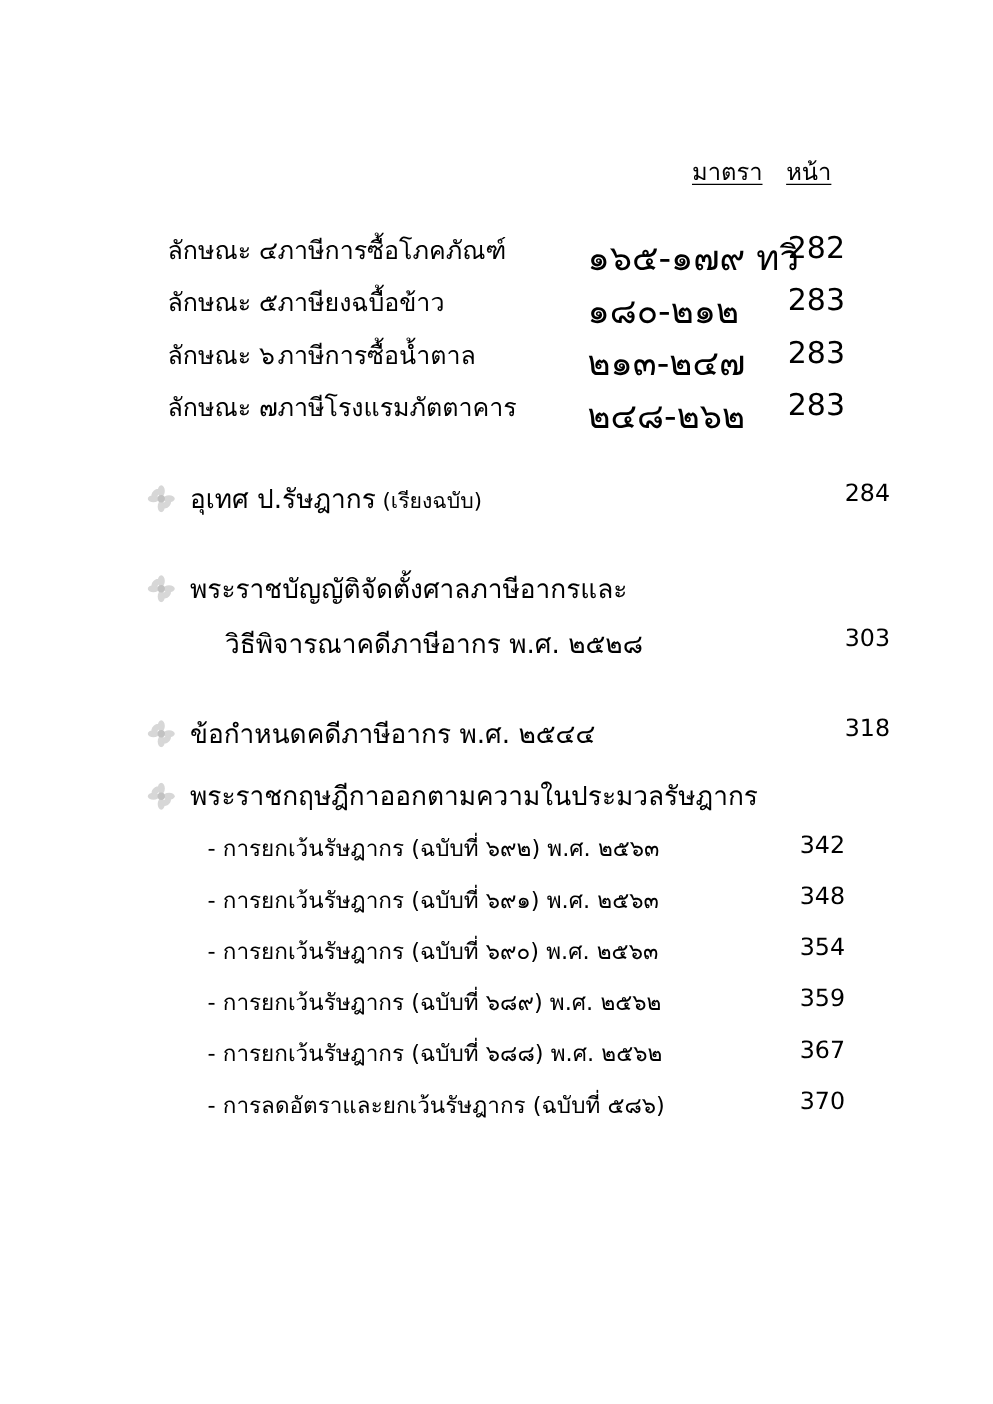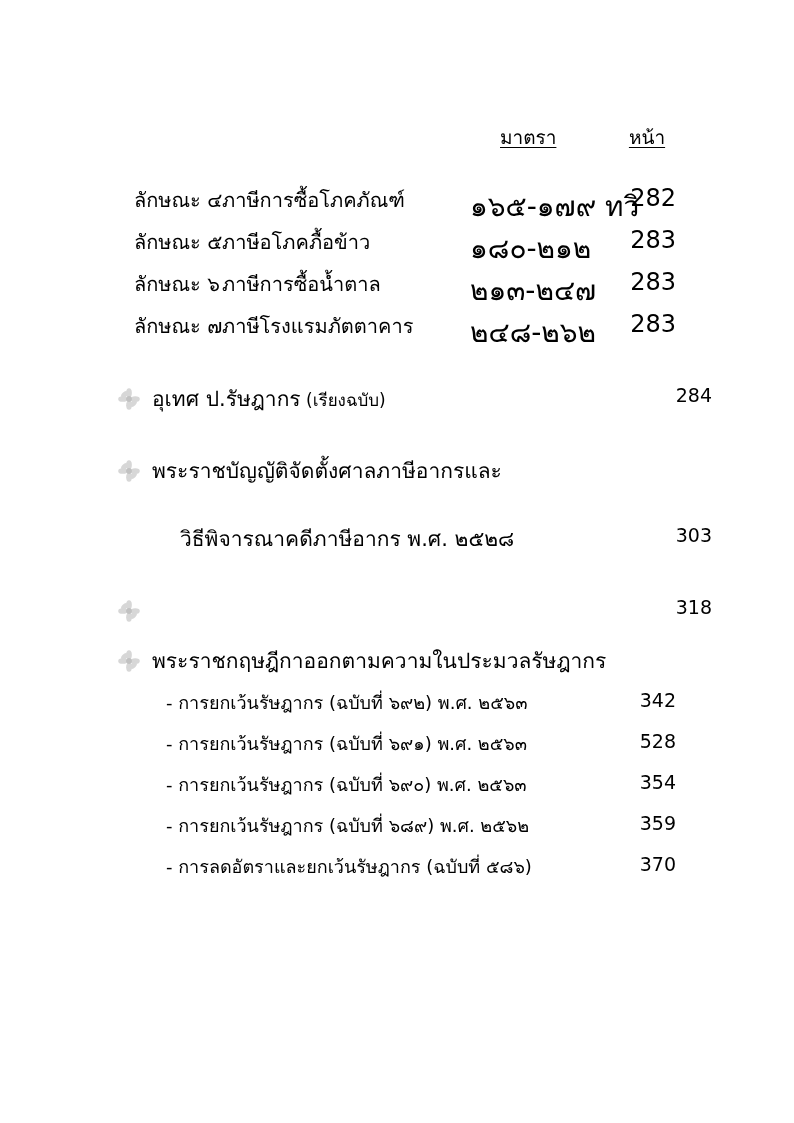--- a/index.html
+++ b/index.html
@@ -27,21 +27,21 @@
     position: absolute;
     top: 122px;
     left: 0;
     width: 794px;
     height: 26px;
   }
   .header-col-section {
     position: absolute;
     left: 500px;
     width: 110px;
-    text-align: left;
+    text-align: right;
     font-size: 19px;
     text-decoration: underline;
     text-underline-offset: 3px;
   }
   .header-col-page {
     position: absolute;
     left: 615px;
     width: 64px;
     text-align: center;
     font-size: 19px;
@@ -124,21 +124,20 @@
     position: absolute;
     left: 660px;
     top: 2px;
     width: 52px;
     text-align: right;
     font-size: 19px;
   }
   .entry-line2 {
     position: relative;
     height: 44px;
-    margin-top: 24px;
   }
   .entry-line2 .entry-text {
     left: 180px;
     top: 2px;
   }
   .entry-line2 .entry-page {
     top: 4px;
   }
 
   
@@ -180,21 +179,21 @@
 
     <div class="lak-row">
       <div class="lak-label">ลักษณะ ๔</div>
       <div class="lak-title">ภาษีการซื้อโภคภัณฑ์</div>
       <div class="lak-section">๑๖๕-๑๗๙ ทวิ</div>
       <div class="lak-page">282</div>
     </div>
 
     <div class="lak-row">
       <div class="lak-label">ลักษณะ ๕</div>
-      <div class="lak-title">ภาษีอโภคภื้อข้าว</div>
+      <div class="lak-title">ภาษียงฉบื้อข้าว</div>
       <div class="lak-section">๑๘๐-๒๑๒</div>
       <div class="lak-page">283</div>
     </div>
 
     <div class="lak-row">
       <div class="lak-label">ลักษณะ ๖</div>
       <div class="lak-title">ภาษีการซื้อน้ำตาล</div>
       <div class="lak-section">๒๑๓-๒๔๗</div>
       <div class="lak-page">283</div>
     </div>
@@ -265,20 +264,21 @@
               <ellipse cx="12" cy="5.2" rx="3.1" ry="5"></ellipse>
               <ellipse cx="12" cy="18.8" rx="3.1" ry="5"></ellipse>
               <ellipse cx="5.2" cy="12" rx="5" ry="3.1"></ellipse>
               <ellipse cx="18.8" cy="12" rx="5" ry="3.1"></ellipse>
               <ellipse cx="7.2" cy="7.2" rx="4.4" ry="2.8" transform="rotate(-45 7.2 7.2)"></ellipse>
               <ellipse cx="16.8" cy="16.8" rx="4.4" ry="2.8" transform="rotate(-45 16.8 16.8)"></ellipse>
               <circle cx="12" cy="12" r="3.2" fill="#c2c2c2"></circle>
             </g>
           </svg>
         </span>
+        <div class="entry-text">ข้อกำหนดคดีภาษีอากร  พ.ศ. ๒๕๔๔</div>
         <div class="entry-page">318</div>
       </div>
     </div>
 
     <div style="height:8px"></div>
 
     <div class="entry">
       <div class="entry-main">
         <span class="flower-icon">
           <svg viewBox="0 0 24 24" width="22" height="22">
@@ -295,31 +295,35 @@
         </span>
         <div class="entry-text">พระราชกฤษฎีกาออกตามความในประมวลรัษฎากร</div>
       </div>
       <div class="subitems">
         <div class="subitem">
           <div class="subitem-text">- การยกเว้นรัษฎากร  (ฉบับที่ ๖๙๒) พ.ศ. ๒๕๖๓</div>
           <div class="subitem-page">342</div>
         </div>
         <div class="subitem">
           <div class="subitem-text">- การยกเว้นรัษฎากร  (ฉบับที่ ๖๙๑) พ.ศ. ๒๕๖๓</div>
-          <div class="subitem-page">528</div>
+          <div class="subitem-page">348</div>
         </div>
         <div class="subitem">
           <div class="subitem-text">- การยกเว้นรัษฎากร  (ฉบับที่ ๖๙๐) พ.ศ. ๒๕๖๓</div>
           <div class="subitem-page">354</div>
         </div>
         <div class="subitem">
           <div class="subitem-text">- การยกเว้นรัษฎากร  (ฉบับที่ ๖๘๙) พ.ศ. ๒๕๖๒</div>
           <div class="subitem-page">359</div>
         </div>
         <div class="subitem">
+          <div class="subitem-text">- การยกเว้นรัษฎากร  (ฉบับที่ ๖๘๘) พ.ศ. ๒๕๖๒</div>
+          <div class="subitem-page">367</div>
+        </div>
+        <div class="subitem">
           <div class="subitem-text">- การลดอัตราและยกเว้นรัษฎากร (ฉบับที่ ๕๘๖)</div>
           <div class="subitem-page">370</div>
         </div>
       </div>
     </div>
 
   </div>
 
 </div>
 

